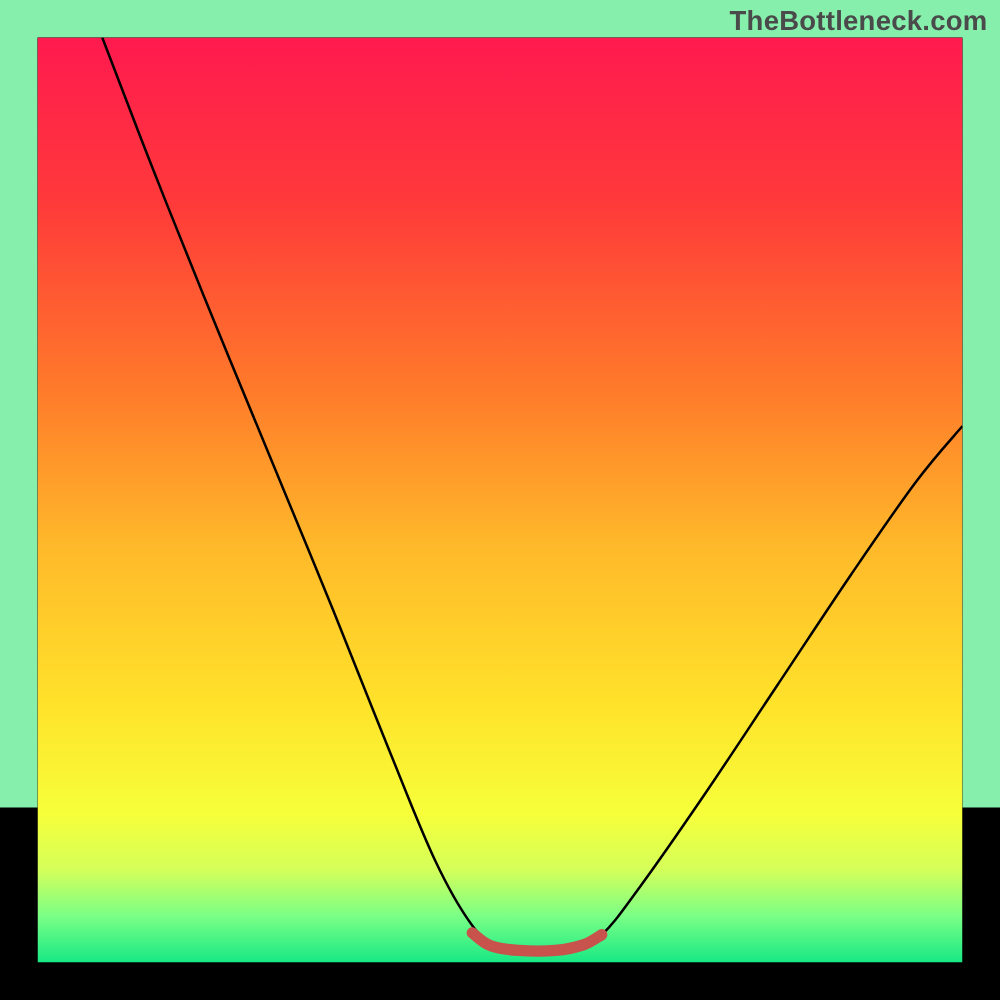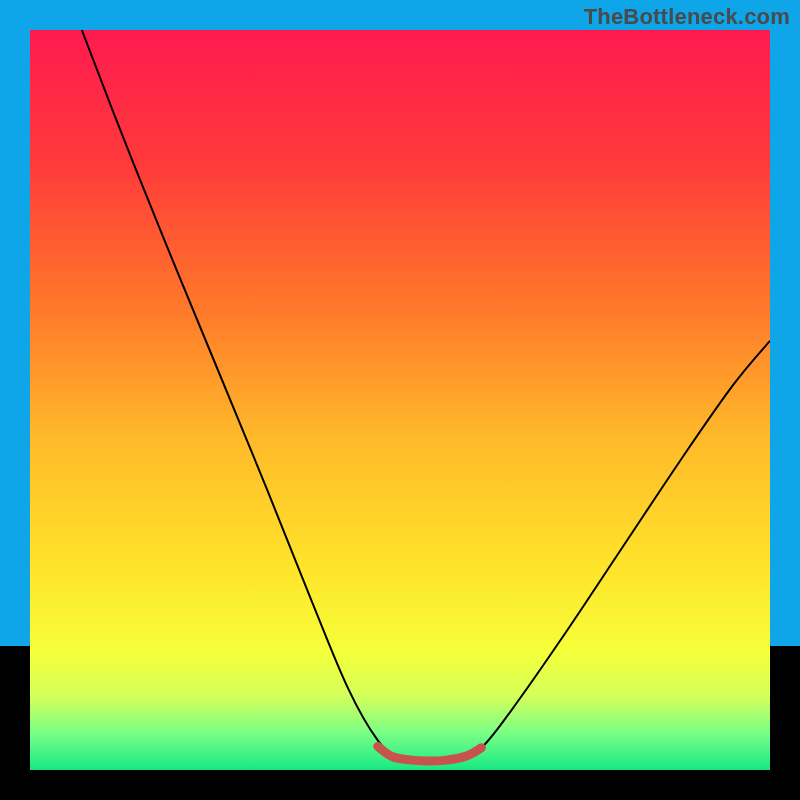--- a/index.html
+++ b/index.html
@@ -8,21 +8,21 @@
     width: 800px;
     height: 800px;
     background: #000;
     overflow: hidden;
     font-family: Arial, Helvetica, sans-serif;
   }
   .frame {
     position: relative;
     width: 800px;
     height: 646px;
-    background: #0ea5e9;
+    background: #86efac;
   }
   .watermark {
     position: absolute;
     top: 4px;
     right: 10px;
     color: #4a4a4a;
     font-size: 22px;
     font-weight: bold;
     letter-spacing: 0.2px;
   }

